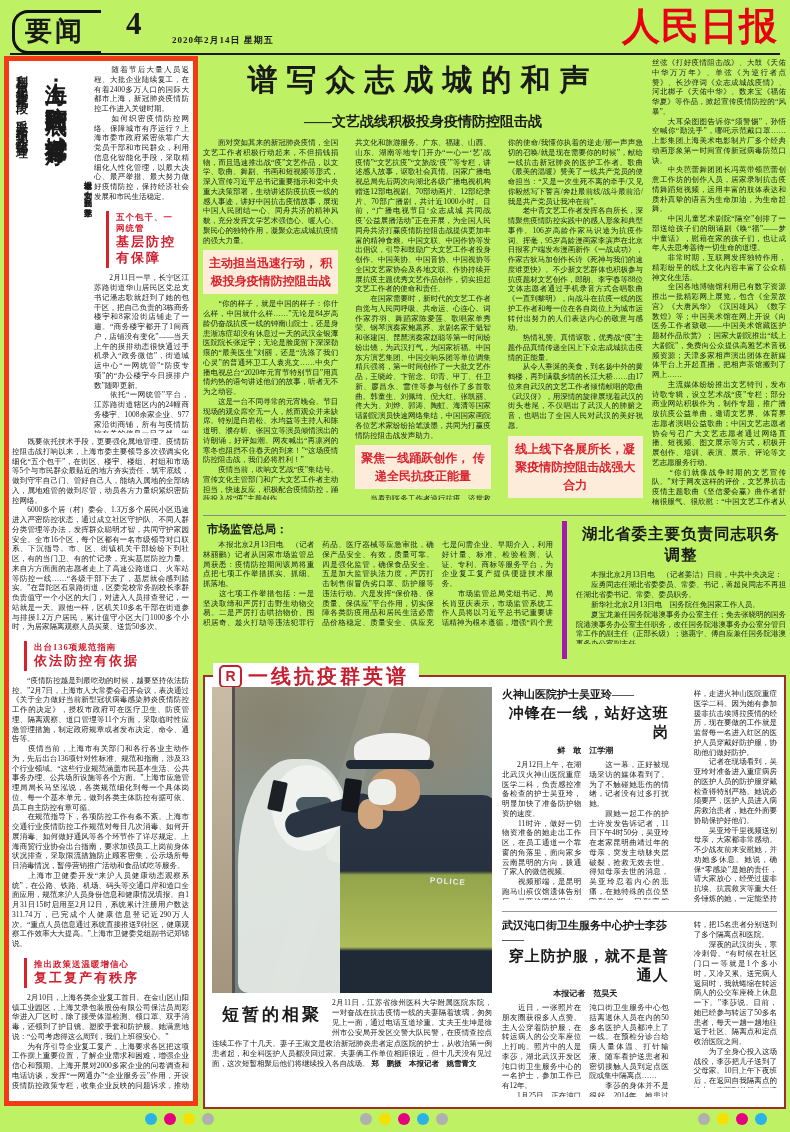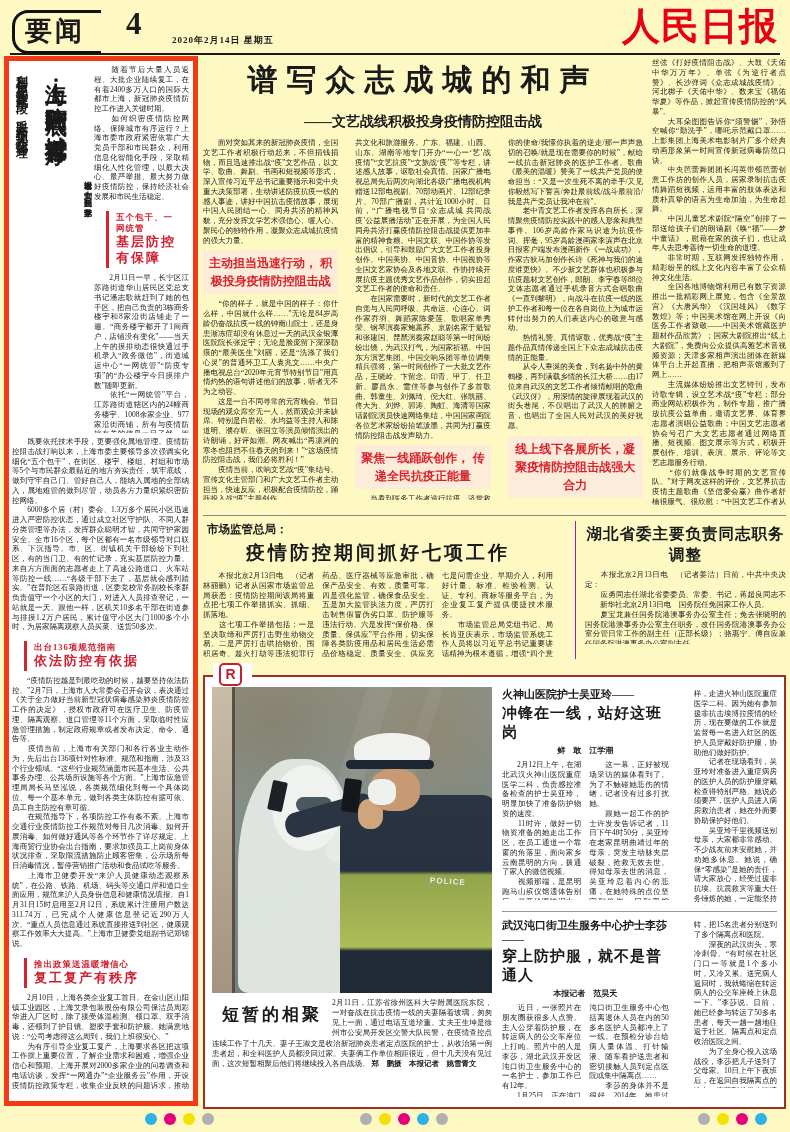--- a/index.html
+++ b/index.html
@@ -1,17 +1,17 @@
 <!DOCTYPE html>
 <html><head>
 <meta charset="utf-8">
 <style>
   html,body{margin:0;padding:0}
   body{width:790px;height:1132px;background:#f6f5f2;font-family:"Liberation Serif",serif;color:#1a1a1a}
-  .page{position:relative;width:790px;height:1132px;background:#fef9c3;overflow:hidden}
+  .page{position:relative;width:790px;height:1132px;background:#bef264;overflow:hidden}
   
   .hdr{position:absolute;left:10px;top:4px;width:770px;height:49px;border-bottom:2px solid #1a1a1a}
   .yw{position:absolute;left:2px;top:6px;border:3px solid #111;border-right:none;border-radius:16px 0 0 16px;padding:0 16px 2px 10px;font-size:27px;font-weight:900;font-family:"Liberation Sans",sans-serif;letter-spacing:3px}
   .pnum{position:absolute;left:116px;top:2px;font-size:31px;font-weight:900}
   .pdate{position:absolute;left:162px;top:30px;font-size:9px;font-weight:700;letter-spacing:1px}
   .paper{position:absolute;right:2px;top:-3px;font-size:38px;font-weight:900;color:#e60012;font-family:"DejaVu Serif",serif;letter-spacing:1px}
   
   .redbox{position:absolute;left:4px;top:56px;width:194px;height:1050px;border:5px solid #f23a15;box-sizing:border-box;padding:4px 4px 3px 3px;overflow:hidden;background:#fff}
   .sh-top{display:flex;height:368px;overflow:hidden}
   .vsub{writing-mode:vertical-rl;text-orientation:upright;font-family:"Liberation Sans",sans-serif;font-weight:900;font-size:12px;letter-spacing:3px;width:20px;line-height:20px}
@@ -29,21 +29,21 @@
   .ma-left{flex:1;min-width:0}
   .ma-title{margin:4px 0 2px;text-align:center;font-family:"Liberation Sans",sans-serif;font-weight:900;font-size:30px;letter-spacing:9px}
   .ma-subtitle{text-align:center;font-weight:700;font-size:14px;margin:12px 0 7px}
   .ma-cols{display:flex;gap:17px}
   .ma-col{flex:1;min-width:0;height:362px;overflow:hidden;font-size:7.5px;line-height:1.3}
   .ma-sub{background:#fdecd9;color:#d8232f;font-family:"Liberation Sans",sans-serif;font-weight:900;font-size:12px;line-height:1.5;text-align:center;padding:4px 2px;margin:5px 0}
   .ma-col4{width:134px;height:450px;overflow:hidden;font-size:7.5px;line-height:1.3;padding-top:2px}
   .hr1{border-top:1.5px solid #888;margin:7px 0 5px}
   
   .mid{display:flex;height:138px;overflow:hidden}
-  .market{width:350px;border-right:1px solid #a21caf;padding-right:22px}
+  .market{width:350px;border-right:5px solid #a21caf;padding-right:9px}
   .m-kicker{font-weight:700;font-size:11.5px;margin:1px 0 3px 4px}
   .m-head{text-align:center;font-family:"Liberation Sans",sans-serif;font-weight:900;font-size:19px;letter-spacing:3px;margin-bottom:5px}
   .m-cols{display:flex;gap:8px}
   .m-col{flex:1;min-width:0;height:86px;overflow:hidden;font-size:7.5px;line-height:1.3}
   .gov{flex:1;min-width:0;padding-left:9px}
   .g-head{text-align:center;font-family:"Liberation Sans",sans-serif;font-weight:900;font-size:15.5px;margin:3px 0 4px;letter-spacing:1px}
   .g-text{font-size:7.5px;line-height:1.3;overflow:hidden}
   .g-t1{height:30px}.g-t2{height:44px}
   .g2{margin-top:5px}
   
@@ -77,21 +77,21 @@
   .parm{right:116px;top:116px;width:92px;height:25px;background:#2a3442;border-radius:12px;transform:rotate(-16deg)}
   .hand{left:146px;top:112px;width:25px;height:30px;background:#cfa57e;border-radius:42%}
   .pphone{right:132px;top:92px;width:17px;height:33px;background:#14171c;transform:rotate(8deg);border-radius:2px}
   .caption{font-size:7.5px;line-height:1.35;text-align:justify;margin-top:5px}
   .cap-title{float:left;font-family:"Liberation Sans",sans-serif;font-weight:900;font-size:17px;letter-spacing:3px;margin:6px 10px 2px 10px}
   .cap-credit{font-weight:700}
   .h-arts{flex:1;min-width:0}
   .ha{display:flex;gap:25px}
   .ha-main{flex:2;min-width:0}
   .ha-kicker{font-weight:700;font-size:11px;margin:0 0 2px}
-  .ha-head{text-align:left;font-family:Liberation Mono, monospace;font-weight:900;font-size:15px;letter-spacing:1px;margin:2px 0 3px}
+  .ha-head{text-align:right;font-family:Liberation Mono, monospace;font-weight:900;font-size:15px;letter-spacing:1px;margin:2px 0 3px}
   .ha-auth{text-align:center;font-size:8px;font-weight:700;margin-bottom:4px}
   .ha-cols{display:flex;gap:8px}
   .ha-col{flex:1;min-width:0;overflow:hidden;font-size:7.5px;line-height:1.3}
   .ha1 .ha-cols .ha-col{height:140px}
   .ha1 .ha-side{height:216px}
   .ha2 .ha-cols .ha-col{height:94px}
   .ha2 .ha-side{height:168px}
   .ha-side{flex:1;min-width:0;overflow:hidden;font-size:7.5px;line-height:1.3;padding-top:2px}
   .hr2{border-top:1px solid #999;margin:6px 0}
   
@@ -194,41 +194,41 @@
 　　“你们就像战争时期的文艺宣传队。”对于网友这样的评价，文艺界抗击疫情主题歌曲《坚信爱会赢》曲作者舒楠很服气、很欣慰：“中国文艺工作者从延安时期、抗战时期就有这样的优良传统，就是用笔做刀枪，用歌声鼓舞民众。”
 　　在全国上下勠力同心抗击疫情的特殊时期，秉持为人民抒写、为人民抒情、为人民抒怀的创作理念，广大文艺工作者以应有的使命与担当谱写着众志成城的雄浑和声。
 　　（新华社北京2月13日电　记者周玮、史竞男、王思北）</div>
     </div>
 
     <div class="hr1"></div>
 
     <div class="mid">
       <div class="market">
         <div class="m-kicker">市场监管总局：</div>
-        <div class="m-head">疫情防控期间抓好七项工作</div>
         <div class="m-cols">
           <div class="m-col flow">　　本报北京2月13日电　（记者林丽鹂）记者从国家市场监管总局获悉：疫情防控期间该局将重点把七项工作举措抓实、抓细、抓落地。
 　　这七项工作举措包括：一是坚决取缔和严厉打击野生动物交易。二是严厉打击哄抬物价、囤积居奇、趁火打劫等违法犯罪行为。三是靠前服务，进一步加快</div>
           <div class="m-col flow">药品、医疗器械等应急审批，确保产品安全、有效，质量可靠。四是强化监管，确保食品安全。五是加大监管执法力度，严厉打击制售假冒伪劣口罩、防护服等违法行动。六是发挥“保价格、保质量、保供应”平台作用，切实保障各类防疫用品和居民生活必需品价格稳定、质量安全、供应充足。</div>
           <div class="m-col flow">七是问需企业、早期介入，利用好计量、标准、检验检测、认证、专利、商标等服务平台，为企业复工复产提供便捷技术服务。
 　　市场监管总局党组书记、局长肖亚庆表示，市场监管系统工作人员将以习近平总书记重要讲话精神为根本遵循，增强“四个意识”、坚定“四个自信”、做到“两个维护”，毫不放松市场监管领域疫情防控工作，充分发挥市场监管职能，服务经济社会发展，坚决夺取疫情防控和实现今年经济社会发展目标的双胜利。</div>
         </div>
       </div>
       <div class="gov">
         <div class="g-head">湖北省委主要负责同志职务调整</div>
         <div class="g-text g-t1 flow">　　本报北京2月13日电　（记者姜洁）日前，中共中央决定：
 　　应勇同志任湖北省委委员、常委、书记，蒋超良同志不再担任湖北省委书记、常委、委员职务。</div>
         <div class="g-text g-t2 flow">　　新华社北京2月13日电　国务院任免国家工作人员。
 　　夏宝龙兼任国务院港澳事务办公室主任；免去张晓明的国务院港澳事务办公室主任职务，改任国务院港澳事务办公室分管日常工作的副主任（正部长级）；骆惠宁、傅自应兼任国务院港澳事务办公室副主任。</div>
       </div>
     </div>
 
     <div class="heroes">
       <div class="banner">
         <span class="logo">R</span>
+        <span class="btitle">一线抗疫群英谱</span>
       </div>
       <div class="h-inner">
         <div class="photo-wrap">
           <div class="photo">
             <div class="door"></div>
             <div class="doorseam"></div>
             <div class="streak1"></div>
             <div class="streak2"></div>
             <div class="nurse"></div>
             <div class="narm"></div>

